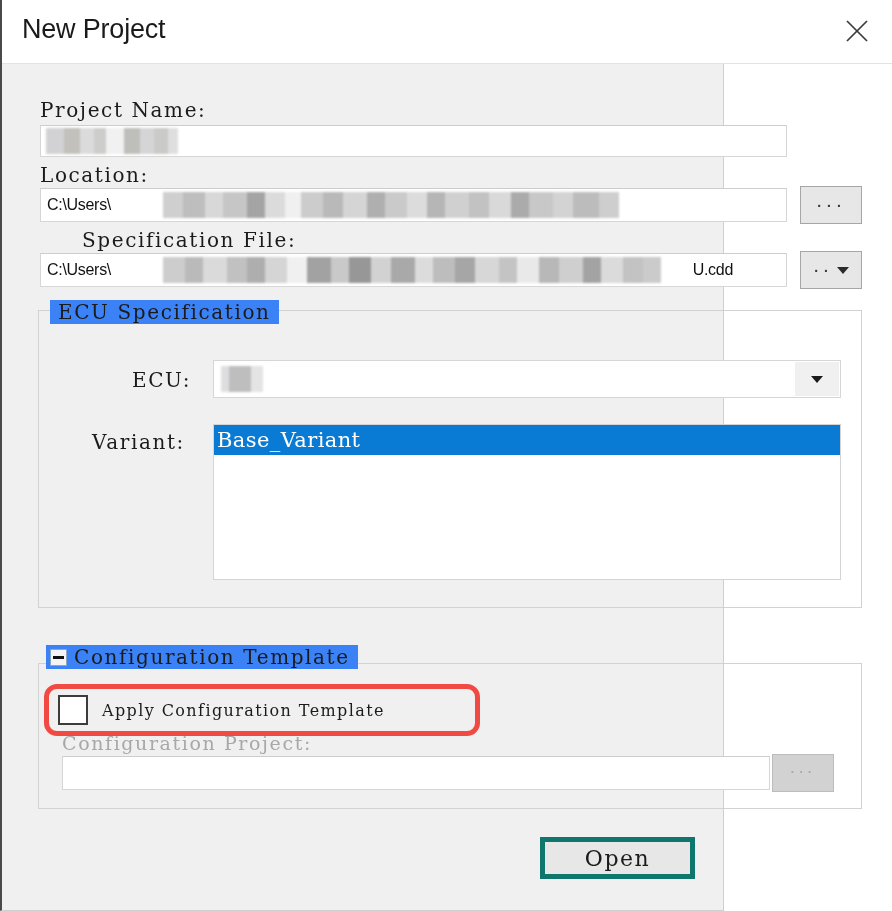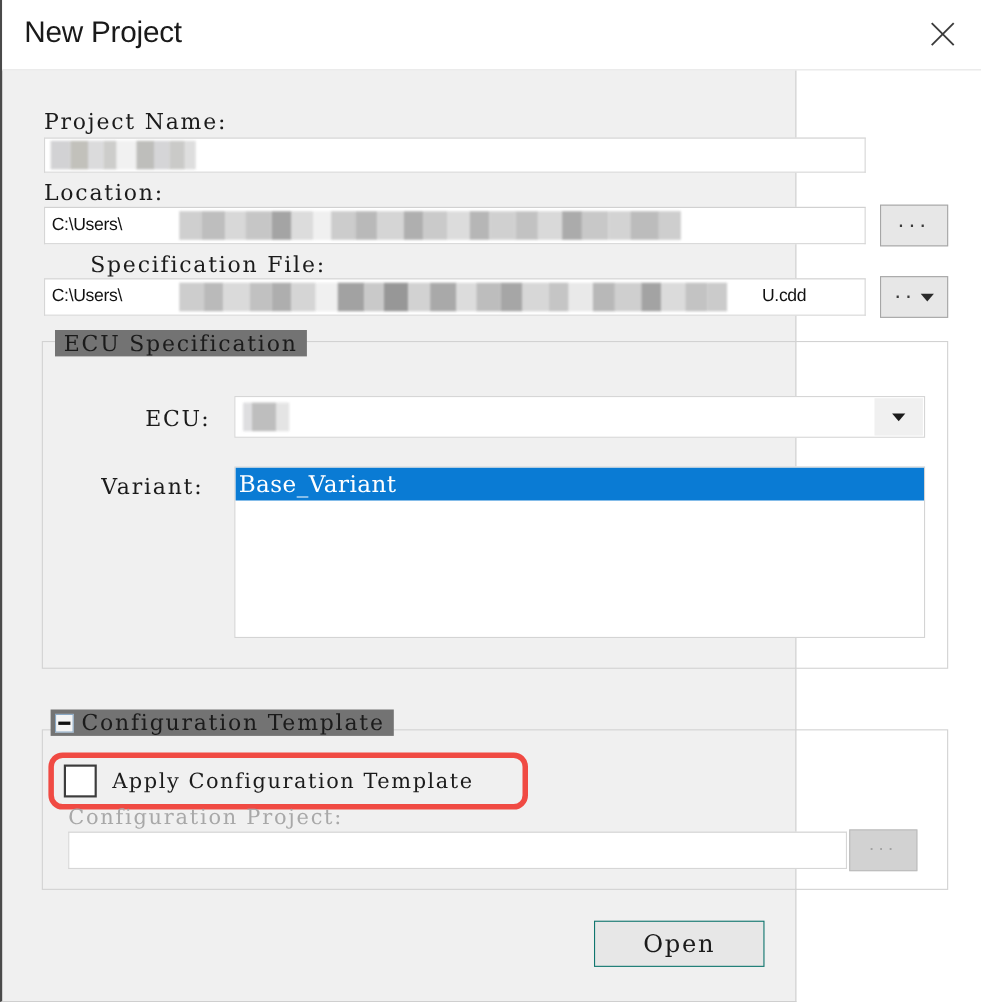--- a/index.html
+++ b/index.html
@@ -125,21 +125,21 @@
   }
 
   
   .group {
     position: absolute;
     border: 1px solid #d2d2d2;
     background: transparent;
   }
   .group-title {
     position: absolute;
-    background: #737373;
+    background: #3b82f6;
     padding: 0 8px;
     font-family: "DejaVu Serif", "Liberation Serif", serif;
     font-size: 20px;
     letter-spacing: 1.6px;
     color: #1b1b1b;
     white-space: nowrap;
   }
 
   
   .toggle-box {
@@ -213,39 +213,39 @@
   #apply-checkbox {
     width: 30px; height: 30px;
     border: 2px solid #3c3c3c;
     background: #ffffff;
     cursor: pointer;
     flex: none;
   }
   #apply-label {
     margin-left: 14px;
     font-family: "DejaVu Serif", "Liberation Serif", serif;
-    font-size: 19px;
+    font-size: 16px;
     letter-spacing: 1.4px;
     color: #1b1b1b;
     white-space: nowrap;
   }
 
   
   #annotation {
     position: absolute;
     border: 5px solid #f04a43;
     border-radius: 13px;
     pointer-events: none;
   }
 
   
   .btn-wide {
     position: absolute;
     background: #e7e7e7;
-    border: 1px solid #0f766e;
+    border: 5px solid #0f766e;
     display: flex;
     align-items: center;
     justify-content: center;
     font-family: "DejaVu Serif", "Liberation Serif", serif;
     font-size: 22px;
     letter-spacing: 1.5px;
     color: #1b1b1b;
     cursor: pointer;
   }
 

